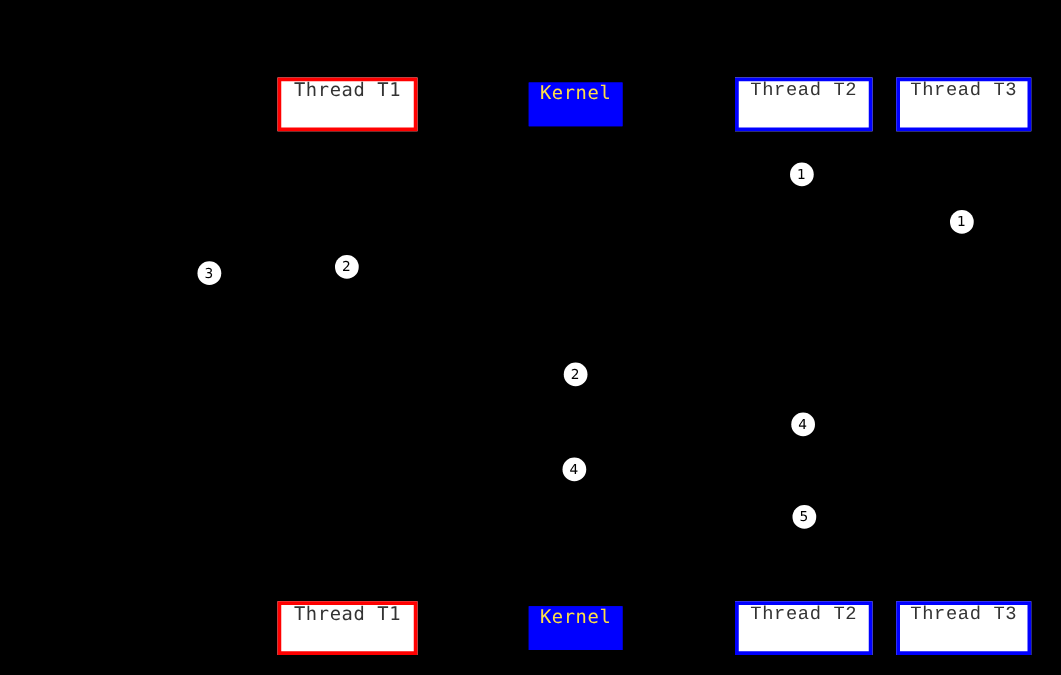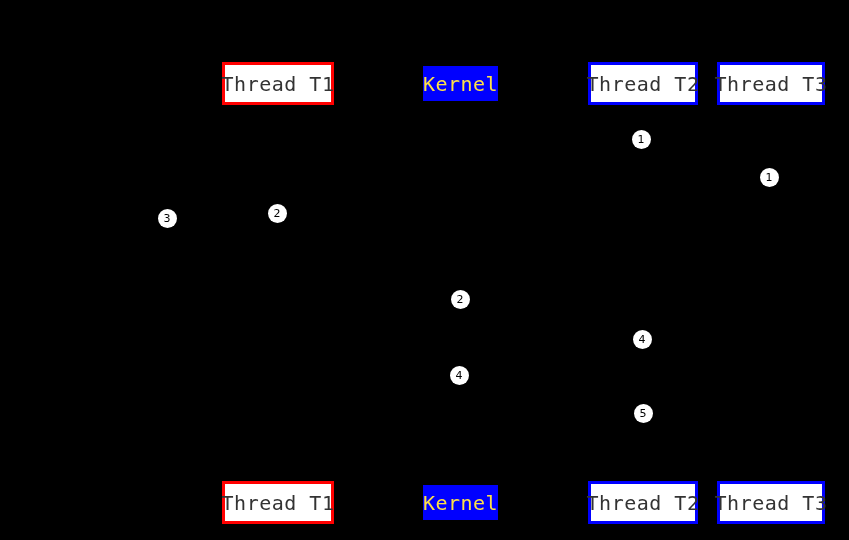--- a/index.html
+++ b/index.html
@@ -15,37 +15,38 @@
     background: #000000;
     overflow: hidden;
     font-family: "DejaVu Sans Mono", "Liberation Mono", monospace;
   }
 
   
   .lifeline-box {
     position: absolute;
     box-sizing: border-box;
     display: flex;
-    align-items: center;
+    align-items: flex-start;
     justify-content: center;
     font-family: "DejaVu Sans Mono", "Liberation Mono", monospace;
-    font-size: 20px;
+    font-size: 15px;
     letter-spacing: 0.5px;
     white-space: nowrap;
     line-height: 1;
   }
   .lifeline-box.style-outline-red {
     background: #ffffff;
     border: 3px solid #ff0000;
     color: #333333;
   }
   .lifeline-box.style-outline-blue {
     background: #ffffff;
     border: 3px solid #0000ff;
     color: #333333;
+    font-family: Liberation Mono, monospace;
   }
   .lifeline-box.style-fill-blue {
     background: #0000ff;
     border: 1px solid #0000ff;
     color: #fde047;
   }
 
   
   .lifeline-stem {
     position: absolute;

